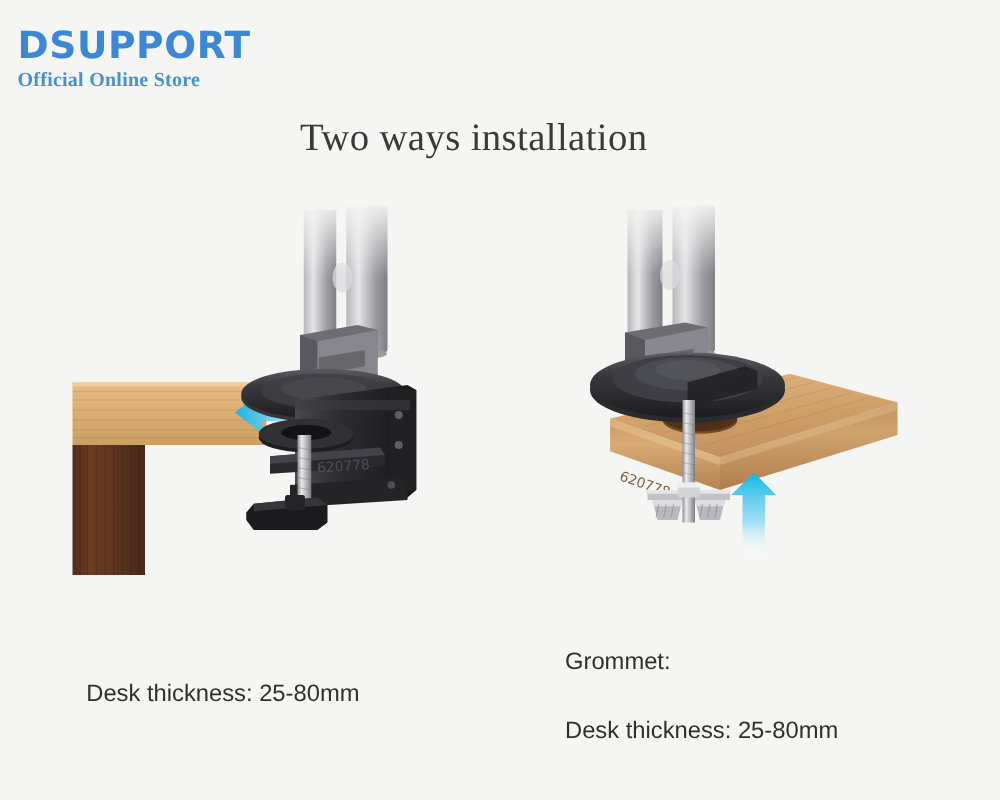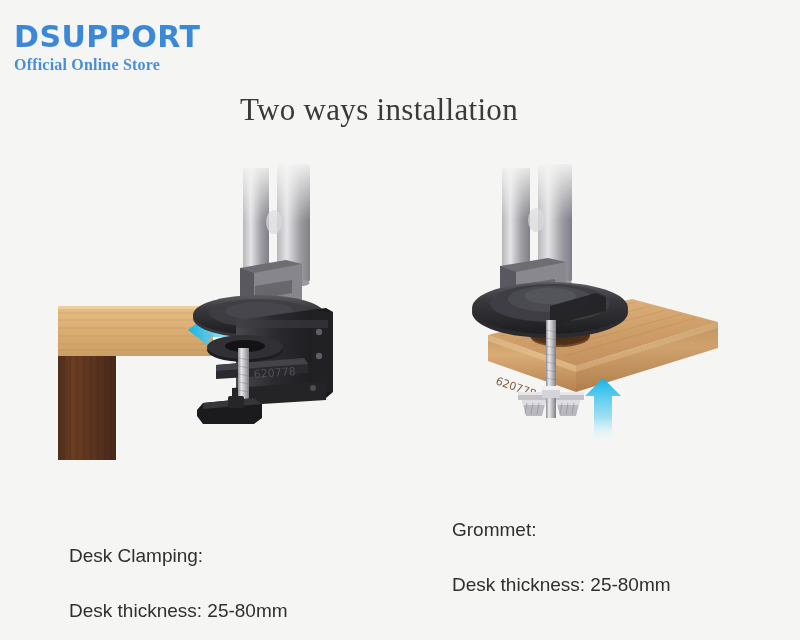--- a/index.html
+++ b/index.html
@@ -321,21 +321,20 @@
         <rect x="146" y="238" width="10" height="20" fill="url(#screwRod2)"></rect>
       </g>
 
       <g>
         <path d="M203,218 L221,236 L212,236 L212,284 L194,284 L194,236 L185,236 Z" fill="url(#arrowU)"></path>
       </g>
     </svg>
   </div>
 
   <div class="caption left">
-    <div>Desk Clamping:</div>
     <div>Desk thickness: 25-80mm</div>
   </div>
 
   <div class="caption right">
     <div>Grommet:</div>
     <div>Desk thickness: 25-80mm</div>
   </div>
 
 </div>
 

